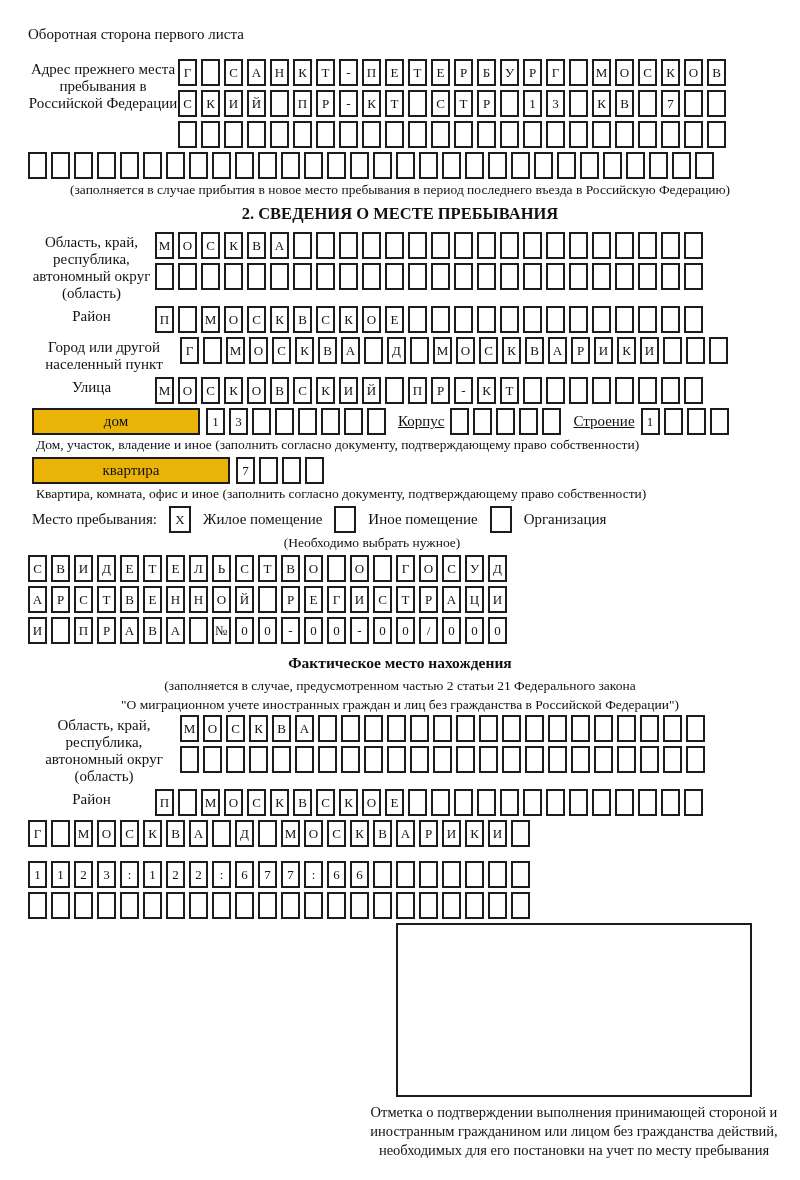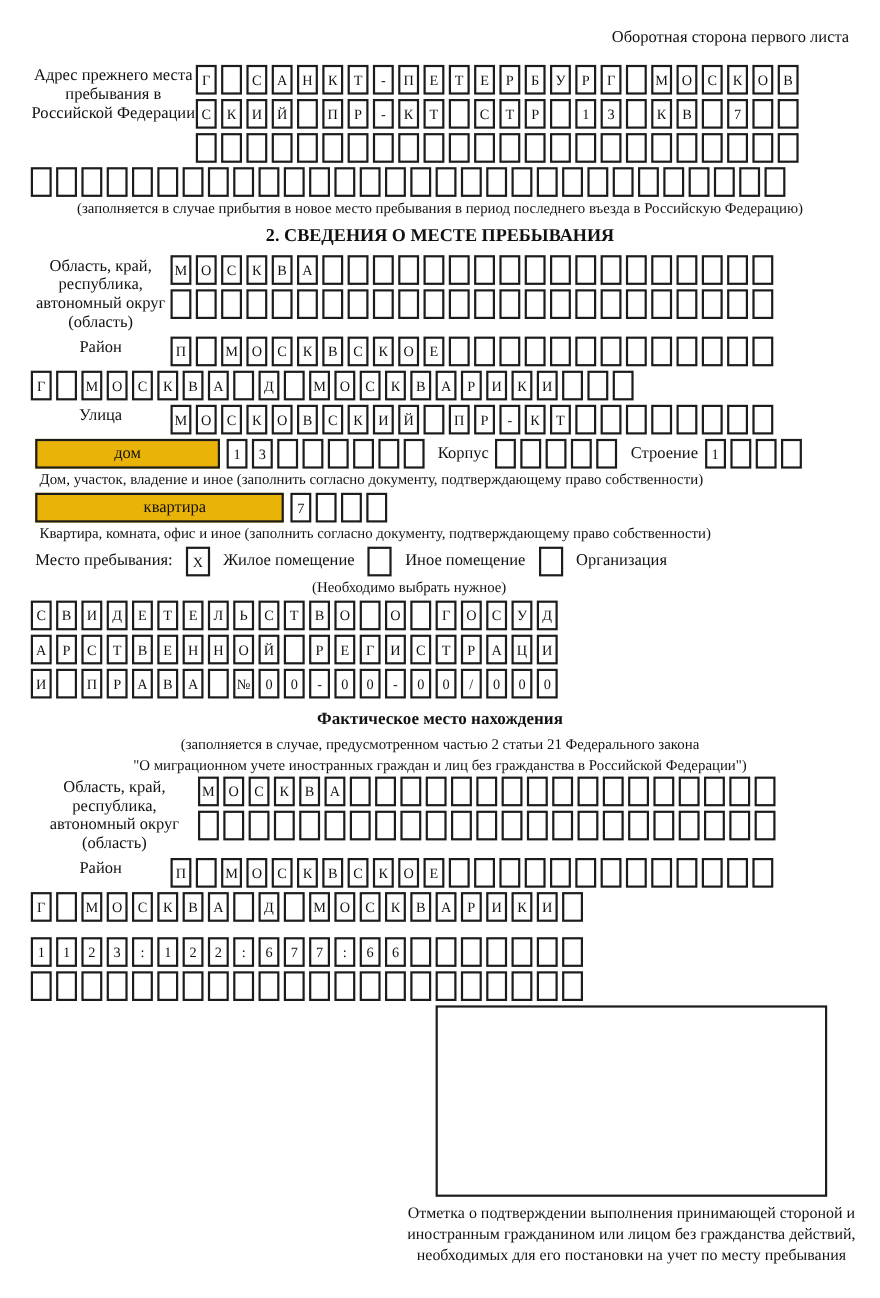--- a/index.html
+++ b/index.html
@@ -2,21 +2,21 @@
 <html><head>
 <meta charset="utf-8">
 <style>
   html,body{margin:0;padding:0;background:#fff;}
   body{
     width:800px;height:1180px;box-sizing:border-box;
     padding:18px 28px 10px 28px;
     font-family:"Liberation Serif","DejaVu Serif",serif;
     font-size:15px;color:#111;
   }
-  .corner{text-align:right;font-size:15px;margin:8px 0 16px 0;}
+  .corner{font-size:15px;margin:8px 0 16px 0;}
   .field{display:flex;align-items:flex-start;margin-bottom:4px;}
   .lbl{flex:0 0 auto;line-height:17px;padding-top:2px;text-align:center;}
   .w150{width:150px;} .w127{width:127px;} .w152{width:152px;}
   .w184{width:184px;} .w196{width:196px;} .w220{width:220px;}
   .rowstack{display:flex;flex-direction:column;gap:4px;}
   .boxrow{display:flex;flex-wrap:nowrap;}
   .cell{
     flex:0 0 auto;display:inline-block;width:15px;height:23px;
     border:2px solid #1c1c1c;margin-right:4px;background:#fff;
     text-align:center;font-size:13px;line-height:23px;vertical-align:top;
@@ -25,22 +25,22 @@
   .cap{text-align:center;font-size:13.5px;margin:3px 0 2px 0;}
   .capl{text-align:left;font-size:13.5px;margin:2px 0 3px 8px;}
   .h2{text-align:center;font-weight:bold;font-size:16.5px;margin:6px 0 8px 0;}
   .h3{text-align:center;font-weight:bold;font-size:15.5px;margin:10px 0 6px 0;}
   .inline-row{display:flex;align-items:flex-start;margin:4px 0 2px 4px;}
   .bigbox{
     flex:0 0 auto;border:2px solid #1c1c1c;height:23px;line-height:23px;
     text-align:center;margin-right:6px;background:#eab308;
   }
   .dombox{width:164px;}
-  .kvbox{width:194px;padding-left:28px;}
-  .mid-label{flex:0 0 auto;line-height:27px;margin:0 6px 0 8px;}
+  .kvbox{width:194px;}
+  .mid-label{flex:0 0 auto;line-height:27px;margin:0 6px 0 8px;text-decoration:underline;}
   .stay{display:flex;align-items:center;margin:4px 0 0 4px;}
   .stay span.txt{margin-right:10px;}
   .chkwrap{display:inline-block;margin:0 8px 0 2px;}
   .chkwrap .cell{width:18px;}
   .note{font-size:13.5px;margin:2px 0 4px 204px;width:280px;text-align:center;}
   .confirm{margin-left:320px;width:452px;margin-top:4px;}
   .stamp{width:352px;height:170px;border:2px solid #1c1c1c;margin:0 auto 6px auto;background:#fff;}
   .cap2{text-align:center;font-size:14.5px;line-height:19px;}
 </style>
 </head>
@@ -249,20 +249,21 @@
       <span class="cell"></span>
       <span class="cell"></span>
       <span class="cell"></span>
       <span class="cell"></span>
       <span class="cell"></span>
       <span class="cell"></span>
     </div>
 </div>
 
 <div class="field">
+  <div class="lbl w152">Город или другой населенный пункт</div>
   <div class="boxrow">
       <span class="cell">Г</span>
       <span class="cell"></span>
       <span class="cell">М</span>
       <span class="cell">О</span>
       <span class="cell">С</span>
       <span class="cell">К</span>
       <span class="cell">В</span>
       <span class="cell">А</span>
       <span class="cell"></span>

